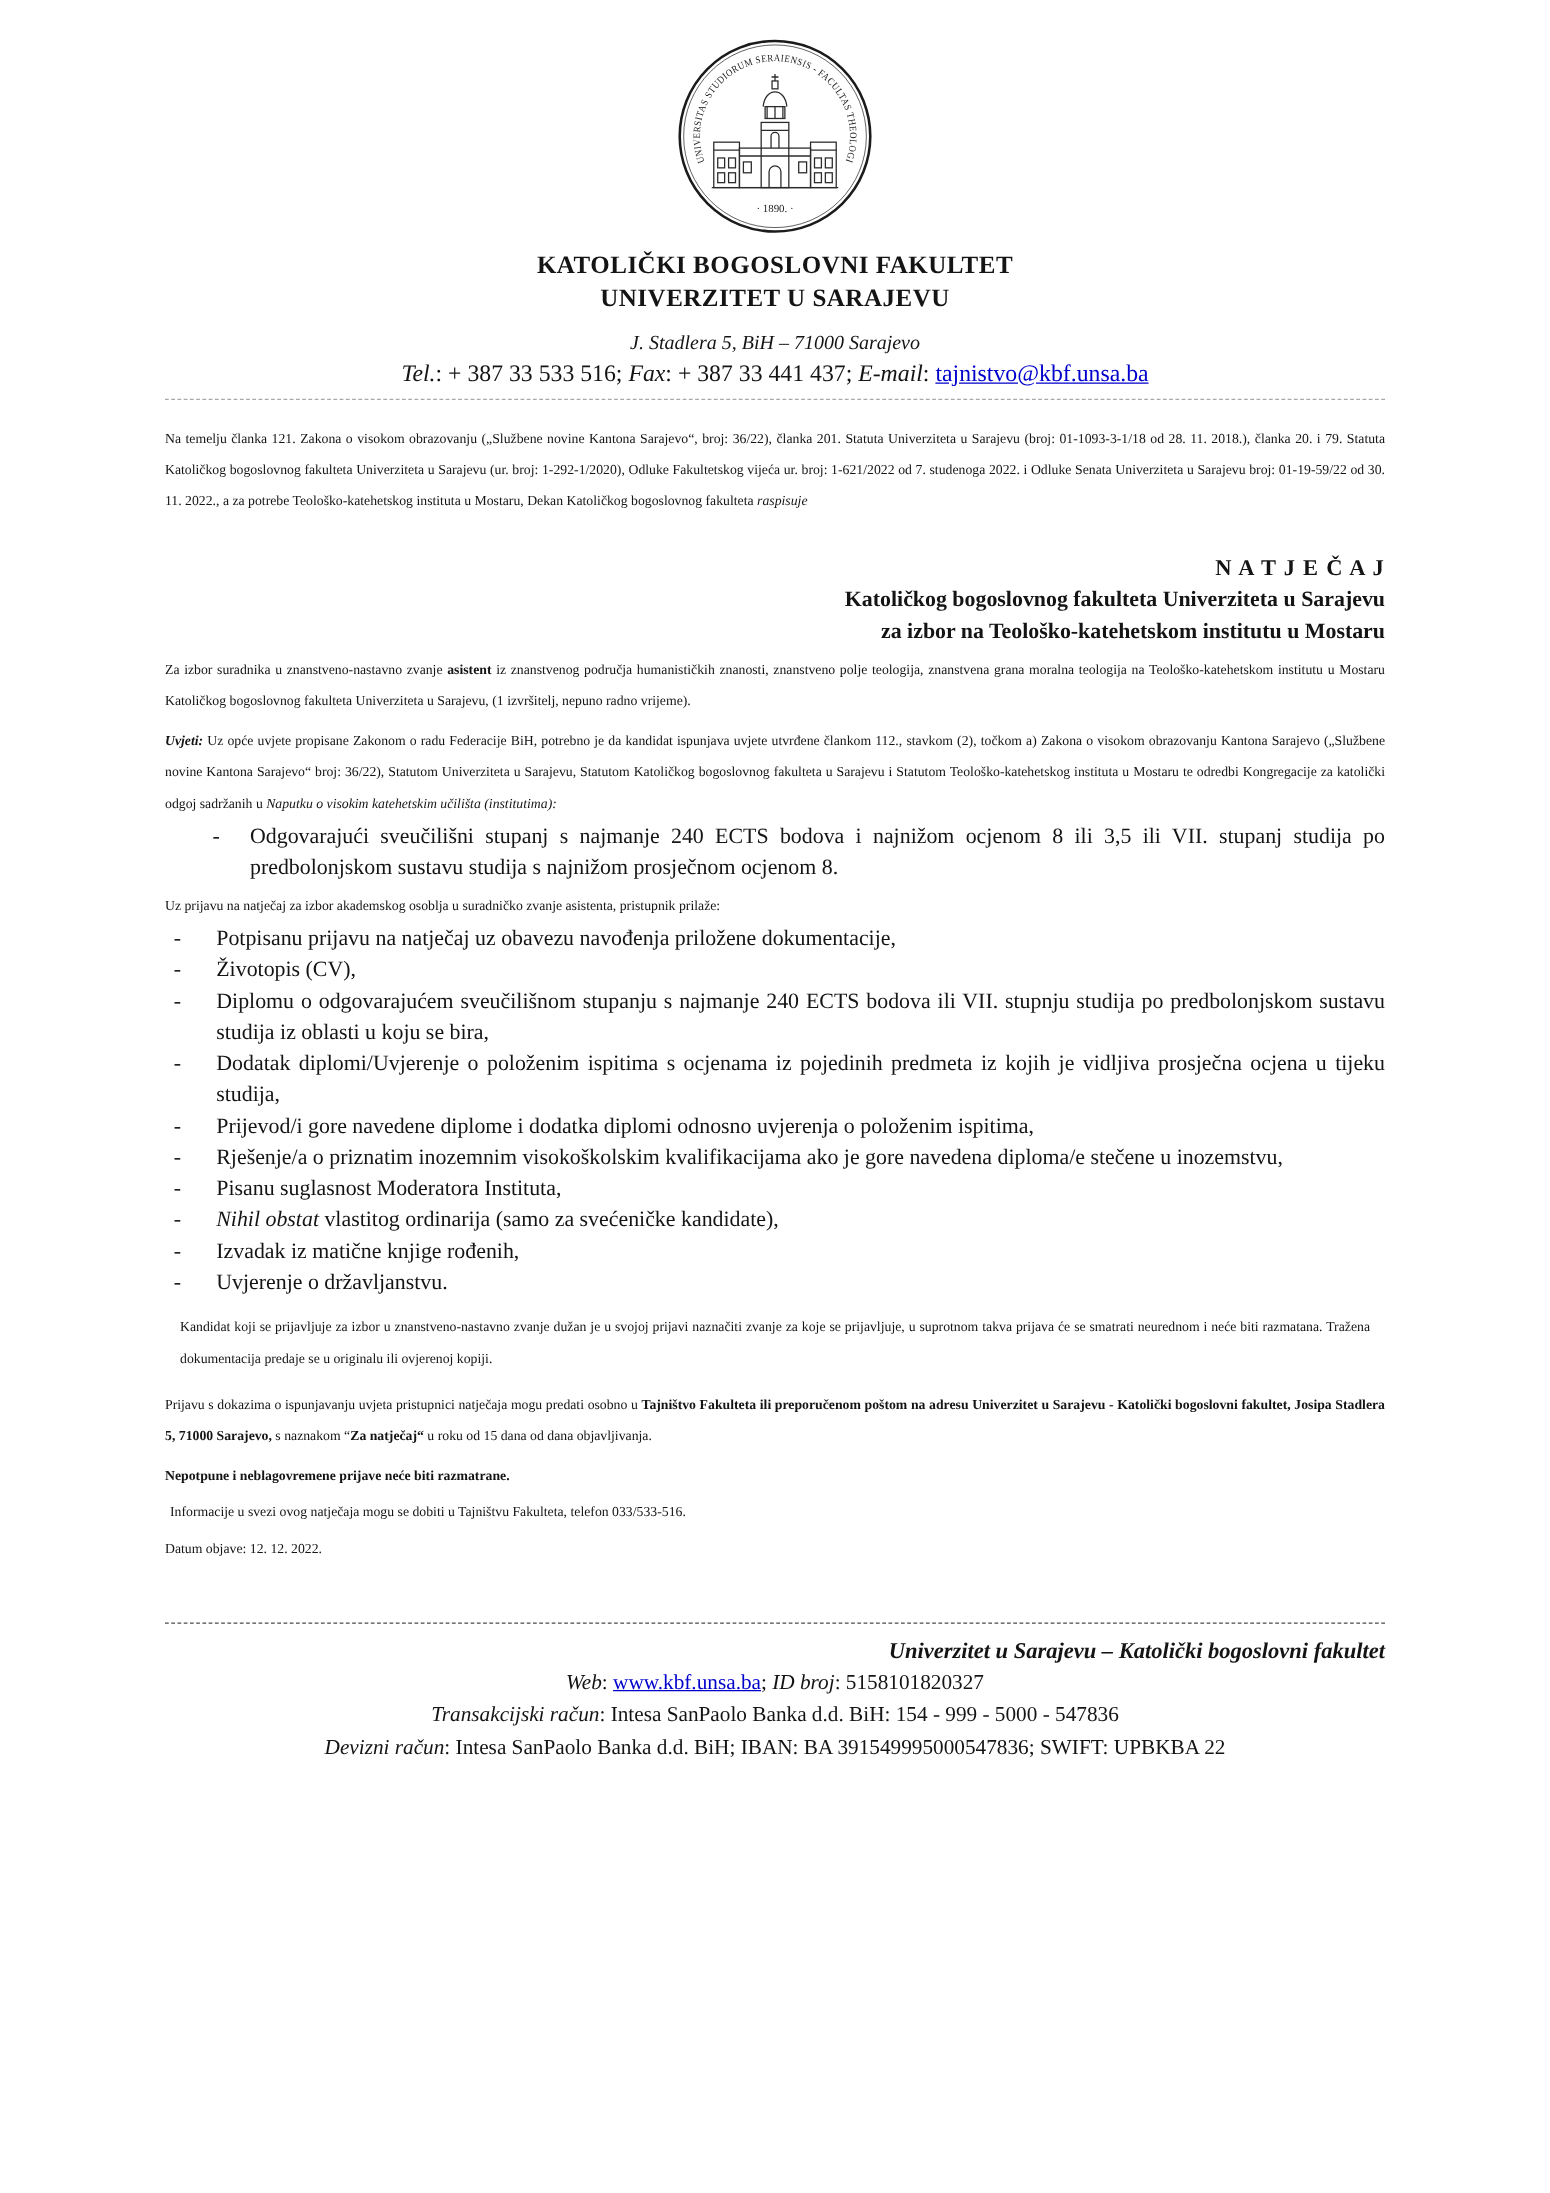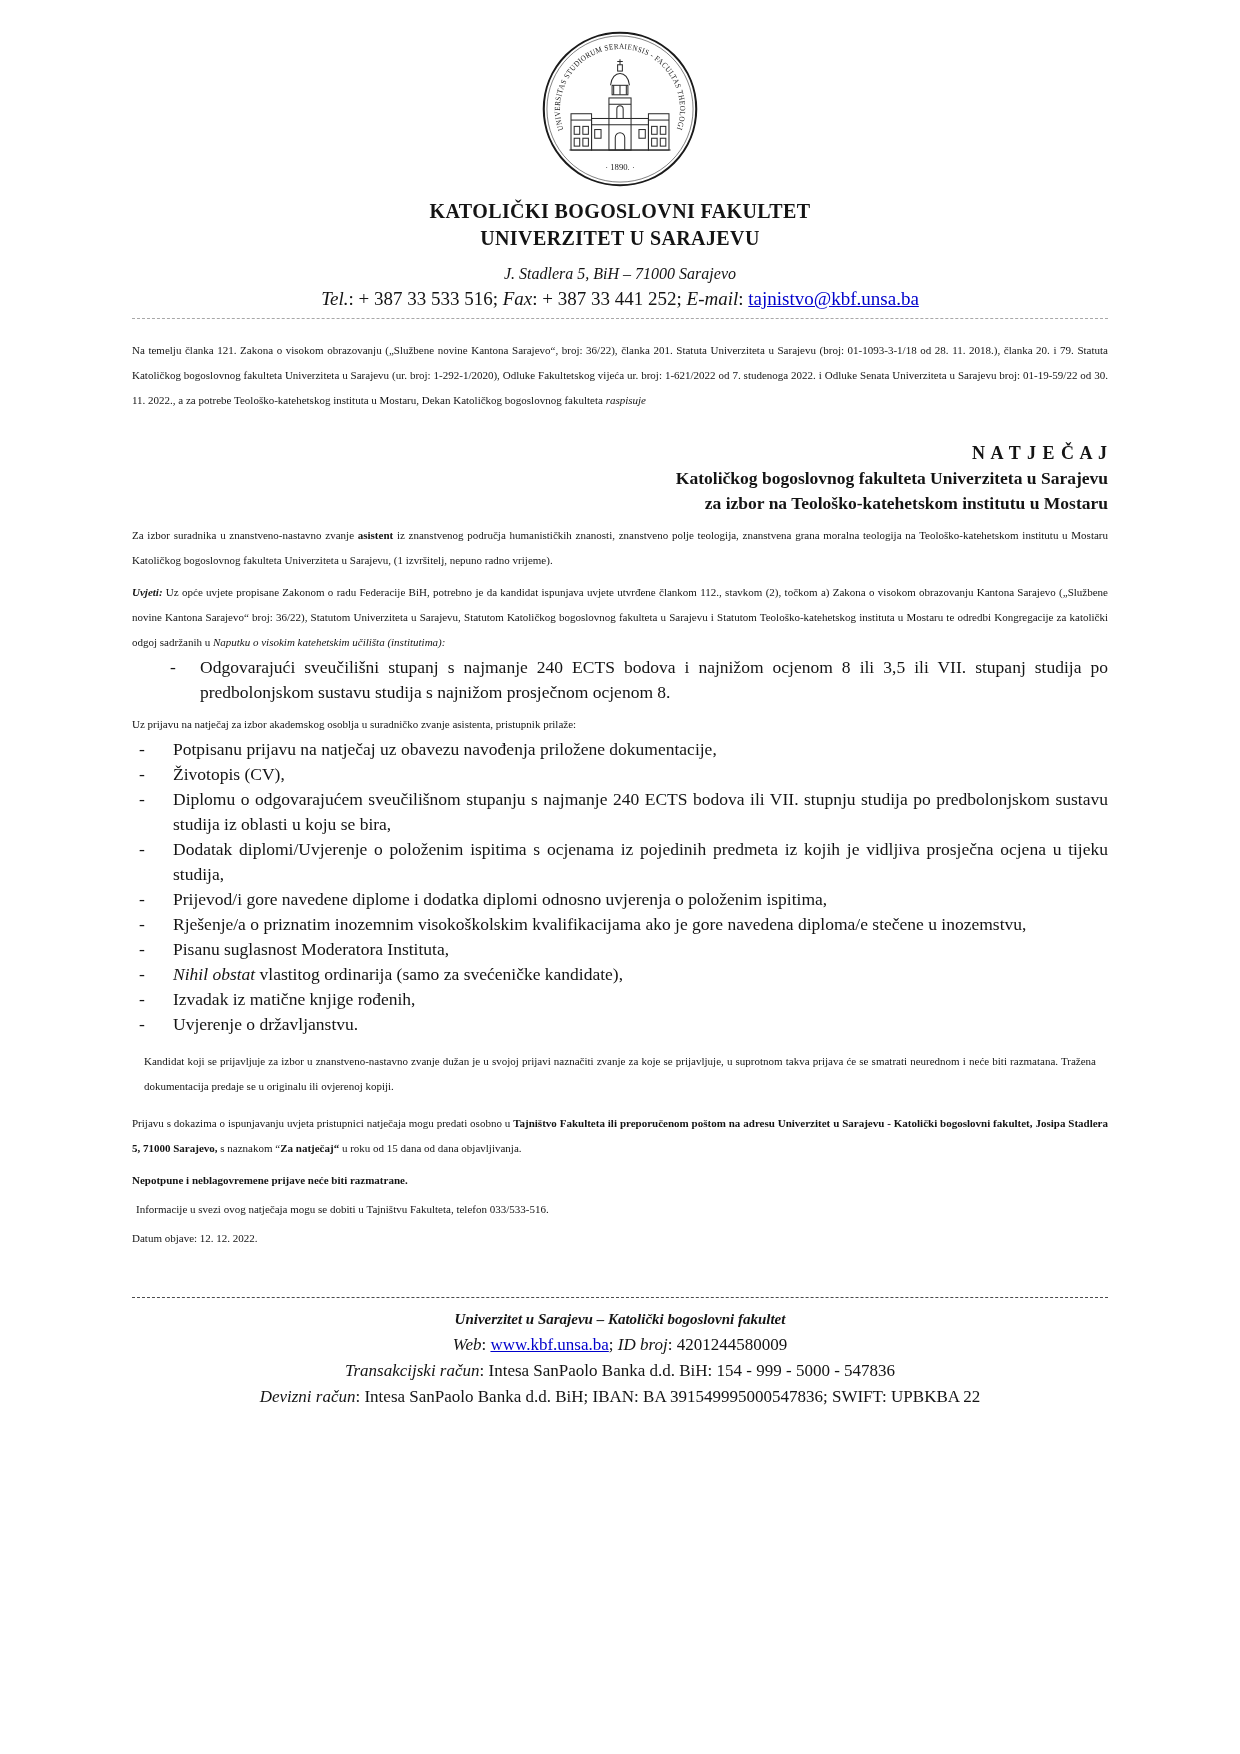--- a/index.html
+++ b/index.html
@@ -24,21 +24,21 @@
   .doclist .li .dash{width:41px;padding-left:7px;box-sizing:border-box;}
   .condlist .li{padding-left:38px;}
   .condlist .li .dash{width:30px;}
   .bold{font-weight:bold;}
   .run-b{font-weight:bold;}
   .run-i{font-style:italic;}
   .run-bi{font-weight:bold;font-style:italic;}
   .run-link{color:#0000cc;text-decoration:underline;cursor:pointer;}
   .sep-footer{border-top:1px dashed #4a4a4a;margin-top:46px;height:0;}
   .footer{margin-top:8px;text-align:center;font-size:17px;line-height:26px;}
-  .footer .f1{font-weight:bold;font-style:italic;font-size:15px;}
+  .footer .f1{font-weight:bold;font-style:italic;font-size:18px;text-align:right;}
   svg text{font-family:"Liberation Serif", serif;}
 </style>
 </head>
 <body>
 
 <div class="page">
 
   <div class="logo-wrap">
     <svg width="158" height="158" viewBox="0 0 200 200" aria-hidden="true">
       <circle cx="100" cy="100" r="96.5" fill="none" stroke="#1b1b1b" stroke-width="2.6"></circle>
@@ -77,21 +77,21 @@
         <rect x="124" y="126" width="8" height="11"></rect>
         <path d="M 94 152 V 136 A 6 6 0 0 1 106 136 V 152"></path>
         <path d="M 96 100 V 112 M 104 100 V 112 M 96 100 A 4 4 0 0 1 104 100"></path>
       </g>
     </svg>
   </div>
 
   <div class="hdr-line">KATOLIČKI BOGOSLOVNI FAKULTET</div>
   <div class="hdr-line">UNIVERZITET U SARAJEVU</div>
   <div class="hdr-addr">J. Stadlera 5, BiH – 71000 Sarajevo</div>
-  <div class="hdr-contact"><span class="run-i">Tel.</span><span>: + 387 33 533 516; </span><span class="run-i">Fax</span><span>: + 387 33 441 252; </span><span class="run-i">E-mail</span><span>: </span><a href="#" class="run-link">tajnistvo@kbf.unsa.ba</a></div>
+  <div class="hdr-contact"><span class="run-i">Tel.</span><span>: + 387 33 533 516; </span><span class="run-i">Fax</span><span>: + 387 33 441 437; </span><span class="run-i">E-mail</span><span>: </span><a href="#" class="run-link">tajnistvo@kbf.unsa.ba</a></div>
   <div class="sep-top"></div>
 
   <p class="para" style="margin:19px 0 0 0;"><span>Na temelju članka 121. Zakona o visokom obrazovanju („Službene novine Kantona Sarajevo“, broj: 36/22), članka 201. Statuta Univerziteta u Sarajevu (broj: 01-1093-3-1/18 od 28. 11. 2018.), članka 20. i 79. Statuta Katoličkog bogoslovnog fakulteta Univerziteta u Sarajevu (ur. broj: 1-292-1/2020), Odluke Fakultetskog vijeća ur. broj: 1-621/2022 od 7. studenoga 2022. i Odluke Senata Univerziteta u Sarajevu broj: 01-19-59/22 od 30. 11. 2022., a za potrebe Teološko-katehetskog instituta u Mostaru, Dekan Katoličkog bogoslovnog fakulteta </span><span class="run-i">raspisuje</span></p>
 
   <div class="title-block">
     <div class="doc-title">N A T J E Č A J</div>
     <div class="doc-subtitle">Katoličkog bogoslovnog fakulteta Univerziteta u Sarajevu</div>
     <div class="doc-subtitle">za izbor na Teološko-katehetskom institutu u Mostaru</div>
   </div>
 
@@ -156,18 +156,18 @@
   <p class="para" style="margin:0;"><span>Prijavu s dokazima o ispunjavanju uvjeta pristupnici natječaja mogu predati osobno u </span><span class="run-b">Tajništvo Fakulteta ili preporučenom poštom na adresu Univerzitet u Sarajevu - Katolički bogoslovni fakultet, Josipa Stadlera 5, 71000 Sarajevo,</span><span> s naznakom “</span><span class="run-b">Za natječaj“</span><span> u roku od 15 dana od dana objavljivanja.</span></p>
 
   <p class="para bold mt" style="margin-bottom:0;">Nepotpune i neblagovremene prijave neće biti razmatrane.</p>
   <p class="para" style="margin:4px;font-family:Liberation Serif, serif;">Informacije u svezi ovog natječaja mogu se dobiti u Tajništvu Fakulteta, telefon 033/533-516.</p>
   <p class="para" style="margin:0;">Datum objave: 12. 12. 2022.</p>
 
   <div class="sep-footer"></div>
 
   <div class="footer">
     <div class="f1">Univerzitet u Sarajevu – Katolički bogoslovni fakultet</div>
-    <div><span class="run-i">Web</span><span>: </span><a href="#" class="run-link">www.kbf.unsa.ba</a><span>; </span><span class="run-i">ID broj</span><span>: 4201244580009</span></div>
+    <div><span class="run-i">Web</span><span>: </span><a href="#" class="run-link">www.kbf.unsa.ba</a><span>; </span><span class="run-i">ID broj</span><span>: 5158101820327</span></div>
     <div><span class="run-i">Transakcijski račun</span><span>: Intesa SanPaolo Banka d.d. BiH: 154 - 999 - 5000 - 547836</span></div>
     <div><span class="run-i">Devizni račun</span><span>: Intesa SanPaolo Banka d.d. BiH; IBAN: BA 391549995000547836; SWIFT: UPBKBA 22</span></div>
   </div>
 
 </div>
 
 </body></html>

